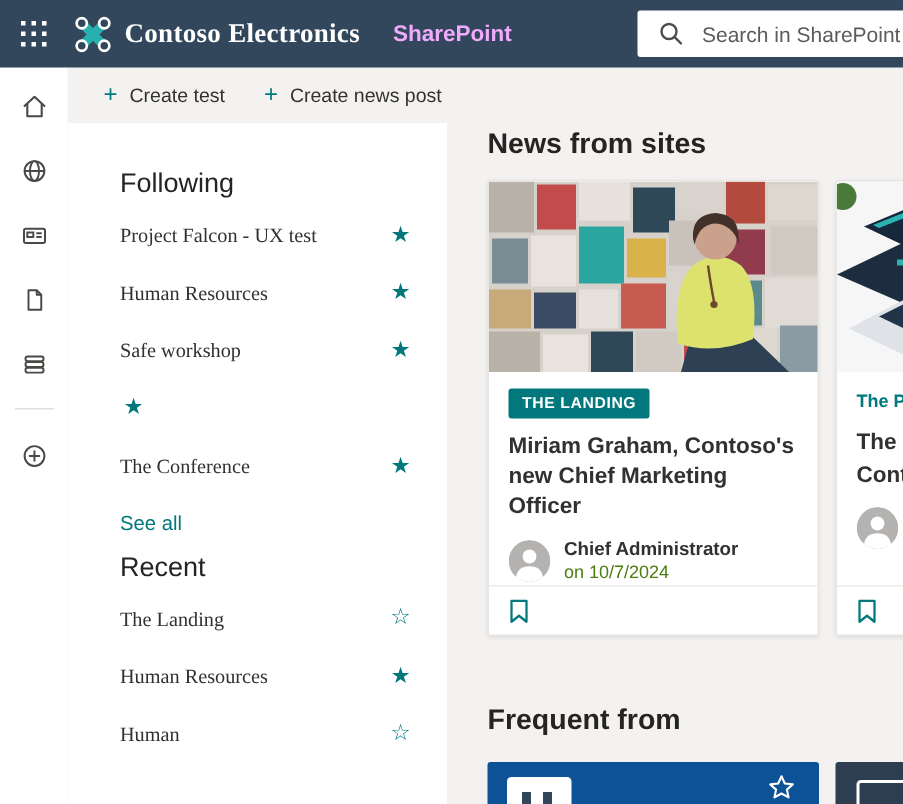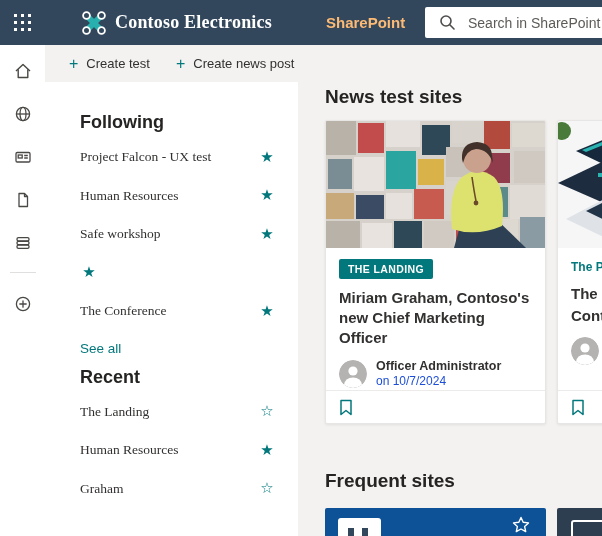--- a/index.html
+++ b/index.html
@@ -1,27 +1,27 @@
 <!DOCTYPE html>
 <html><head>
 <meta charset="utf-8">
 <style>
   * { margin:0; padding:0; box-sizing:border-box; }
   html,body { width:602px; height:536px; overflow:hidden; }
   body { font-family:"Liberation Sans", sans-serif; background:#f3f2f1; position:relative; }
 
   
   .topbar { position:absolute; left:0; top:0; width:602px; height:45px; background:#32475c;
-            display:flex; align-items:center; z-index:30;gap:32px; }
+            display:flex; align-items:center; z-index:30; }
   .waffle-btn { width:45px; height:45px; border:none; background:transparent; display:flex;
                 align-items:center; justify-content:center; cursor:pointer; }
   .brand { display:flex; align-items:center; margin-left:4px; }
   .brand-name { color:#ffffff; font-family:"Liberation Serif", serif; font-weight:bold;
                 font-size:18px; margin-left:8px; letter-spacing:.2px; white-space:nowrap; }
-  .product-name { color:#fdba74; font-size:15px; font-weight:bold; margin-left:22px; white-space:nowrap; }
+  .product-name { color:#f0abfc; font-size:15px; font-weight:bold; margin-left:22px; white-space:nowrap; }
   .searchbox { position:absolute; left:425px; top:7px; width:220px; height:31px; background:#ffffff;
                border-radius:2px; display:flex; align-items:center; padding-left:14px; }
   .searchbox input { border:none; outline:none; font-size:14px; color:#323130; margin-left:12px;
                      width:150px; font-family:"Liberation Sans", sans-serif; background:transparent; }
   .searchbox input::placeholder { color:#5d5b58; }
 
   
   .rail { position:absolute; left:0; top:45px; width:45px; height:491px; background:#ffffff;
           display:flex; flex-direction:column; align-items:center; padding-top:4px; z-index:20; }
   .rail-btn { width:44px; height:43px; border:none; background:transparent; display:flex;
@@ -32,21 +32,21 @@
   .toolbar { position:absolute; left:45px; top:45px; width:557px; height:37px; background:#f3f2f1;
              display:flex; align-items:center; padding-left:24px; z-index:10; }
   .create-btn { border:none; background:transparent; display:flex; align-items:center; gap:8px;
                 font-size:13px; color:#323130; cursor:pointer; margin-right:26px;
                 font-family:"Liberation Sans", sans-serif; }
   .plus-glyph { color:#03787c; font-size:16px; font-weight:normal; line-height:1; }
 
   
   .sidebar { position:absolute; left:45px; top:82px; width:253px; height:454px; background:#ffffff;
              padding:0 22px 0 35px; }
-  .side-heading { font-size:18px; font-weight:bold; color:#252423; line-height:24px; }
+  .side-heading { font-size:18px; font-weight:normal; color:#252423; line-height:24px; }
   .h-following { margin-top:28px; }
   .h-recent { margin-top:8px; }
   .site-list { margin-top:4px;font-family:Liberation Serif, serif; }
   .site-row { height:38.5px; display:flex; align-items:center; cursor:pointer; }
   .site-row .lbl { flex:1; font-size:13.5px; color:#323130; white-space:nowrap; overflow:hidden; }
   .star { font-size:15px; color:#03787c; width:18px; text-align:center; cursor:pointer; line-height:1; }
   .see-all { display:inline-block; margin-top:10px; font-size:13.5px; color:#03787c;
              text-decoration:none; cursor:pointer; }
 
   
@@ -63,21 +63,21 @@
   .site-badge { display:inline-block; margin-top:11px; background:#03787c; color:#ffffff;
                 font-size:10.5px; font-weight:bold; letter-spacing:.4px; padding:4px 9px;
                 border-radius:2px; cursor:pointer; }
   .site-link { display:inline-block; margin-top:12px; color:#03787c; font-size:12px;
                font-weight:bold; cursor:pointer; }
   .card-title { margin-top:9px; font-size:15px; font-weight:bold; color:#323130; line-height:20px; }
   .card-title2 { margin-top:8px; font-size:15px; font-weight:bold; color:#323130; line-height:22px; }
   .author-row { margin-top:10px; display:flex; align-items:center; gap:9px; }
   .avatar { width:28px; height:28px; border-radius:50%; overflow:hidden; flex:none; }
   .author-name { font-size:12.5px; font-weight:bold; color:#323130; line-height:16px; }
-  .author-date { font-size:12px; color:#1d4ed8; line-height:15px; }
+  .author-date { font-size:12px; color:#4d7c0f; line-height:15px; }
   .card-footer { position:absolute; left:0; right:0; bottom:0; height:33px; border-top:1px solid #edebe9;
                  display:flex; align-items:center; padding-left:13px; }
   .bookmark-btn { border:none; background:transparent; cursor:pointer; display:flex; align-items:center; }
 
   .tiles { position:absolute; left:27px; top:426px; display:flex; gap:11px; }
   .site-tile { width:221px; height:80px; border-radius:2px; position:relative; cursor:pointer; }
   .tile-blue { background:#0d5296; }
   .tile-navy { background:#2d3e50; }
   .tile-logo { position:absolute; left:13px; top:10px; width:43px; height:43px; background:#ffffff;
                border-radius:3px; }
@@ -210,28 +210,28 @@
   <div class="site-list">
     <div class="site-row">
       <span class="lbl">The Landing</span>
       <span class="star">☆</span>
     </div>
     <div class="site-row">
       <span class="lbl">Human Resources</span>
       <span class="star">★</span>
     </div>
     <div class="site-row">
-      <span class="lbl">Graham</span>
+      <span class="lbl">Human</span>
       <span class="star">☆</span>
     </div>
   </div>
 </aside>
 
 <main class="main">
-  <h2 class="section-heading h-news">News test sites</h2>
+  <h2 class="section-heading h-news">News from sites</h2>
 
   <div class="cards">
 
     <article class="news-card">
       <svg class="card-img" viewBox="0 0 221 127" preserveAspectRatio="none">
         <rect width="221" height="127" fill="#d6d1ca"></rect>
         <rect x="0" y="0" width="30" height="34" fill="#b8b2a9"></rect>
           <rect x="32" y="2" width="26" height="30" fill="#c24b4b"></rect>
         <rect x="60" y="0" width="34" height="26" fill="#e6e1dd"></rect>
           <rect x="96" y="4" width="28" height="30" fill="#2f4858"></rect>
@@ -271,21 +271,21 @@
         <div class="card-title">Miriam Graham, Contoso's new Chief Marketing Officer</div>
         <div class="author-row">
           <span class="avatar">
             <svg width="28" height="28" viewBox="0 0 28 28">
               <circle cx="14" cy="14" r="14" fill="#b5b3b1"></circle>
               <circle cx="14" cy="11" r="4.6" fill="#ffffff"></circle>
               <path d="M5 25 Q6 17.5 14 17.5 Q22 17.5 23 25 Q18 28 14 28 Q10 28 5 25 Z" fill="#ffffff"></path>
             </svg>
           </span>
           <div>
-            <div class="author-name">Officer Administrator</div>
+            <div class="author-name">Chief Administrator</div>
             <div class="author-date">on 10/7/2024</div>
           </div>
         </div>
       </div>
       <div class="card-footer">
         <button class="bookmark-btn">
           <svg width="14" height="17" viewBox="0 0 14 17" fill="none" stroke="#03787c" stroke-width="1.5" stroke-linejoin="round">
             <path d="M2 1.5 H12 V15.5 L7 11.5 L2 15.5 Z"></path>
           </svg>
         </button>
@@ -328,21 +328,21 @@
       <div class="card-footer">
         <button class="bookmark-btn">
           <svg width="14" height="17" viewBox="0 0 14 17" fill="none" stroke="#03787c" stroke-width="1.5" stroke-linejoin="round">
             <path d="M2 1.5 H12 V15.5 L7 11.5 L2 15.5 Z"></path>
           </svg>
         </button>
       </div>
     </article>
   </div>
 
-  <h2 class="section-heading h-frequent">Frequent sites</h2>
+  <h2 class="section-heading h-frequent">Frequent from</h2>
 
   <div class="tiles">
     <div class="site-tile tile-blue">
       <div class="tile-logo">
         <span class="mark m1"></span>
         <span class="mark m2"></span>
       </div>
       <button class="tile-star">
         <svg width="18" height="18" viewBox="0 0 18 18" fill="none" stroke="#ffffff" stroke-width="1.4" stroke-linejoin="round">
           <path d="M9 1.5 L11.2 6.3 L16.5 6.9 L12.6 10.4 L13.7 15.6 L9 13 L4.3 15.6 L5.4 10.4 L1.5 6.9 L6.8 6.3 Z"></path>

